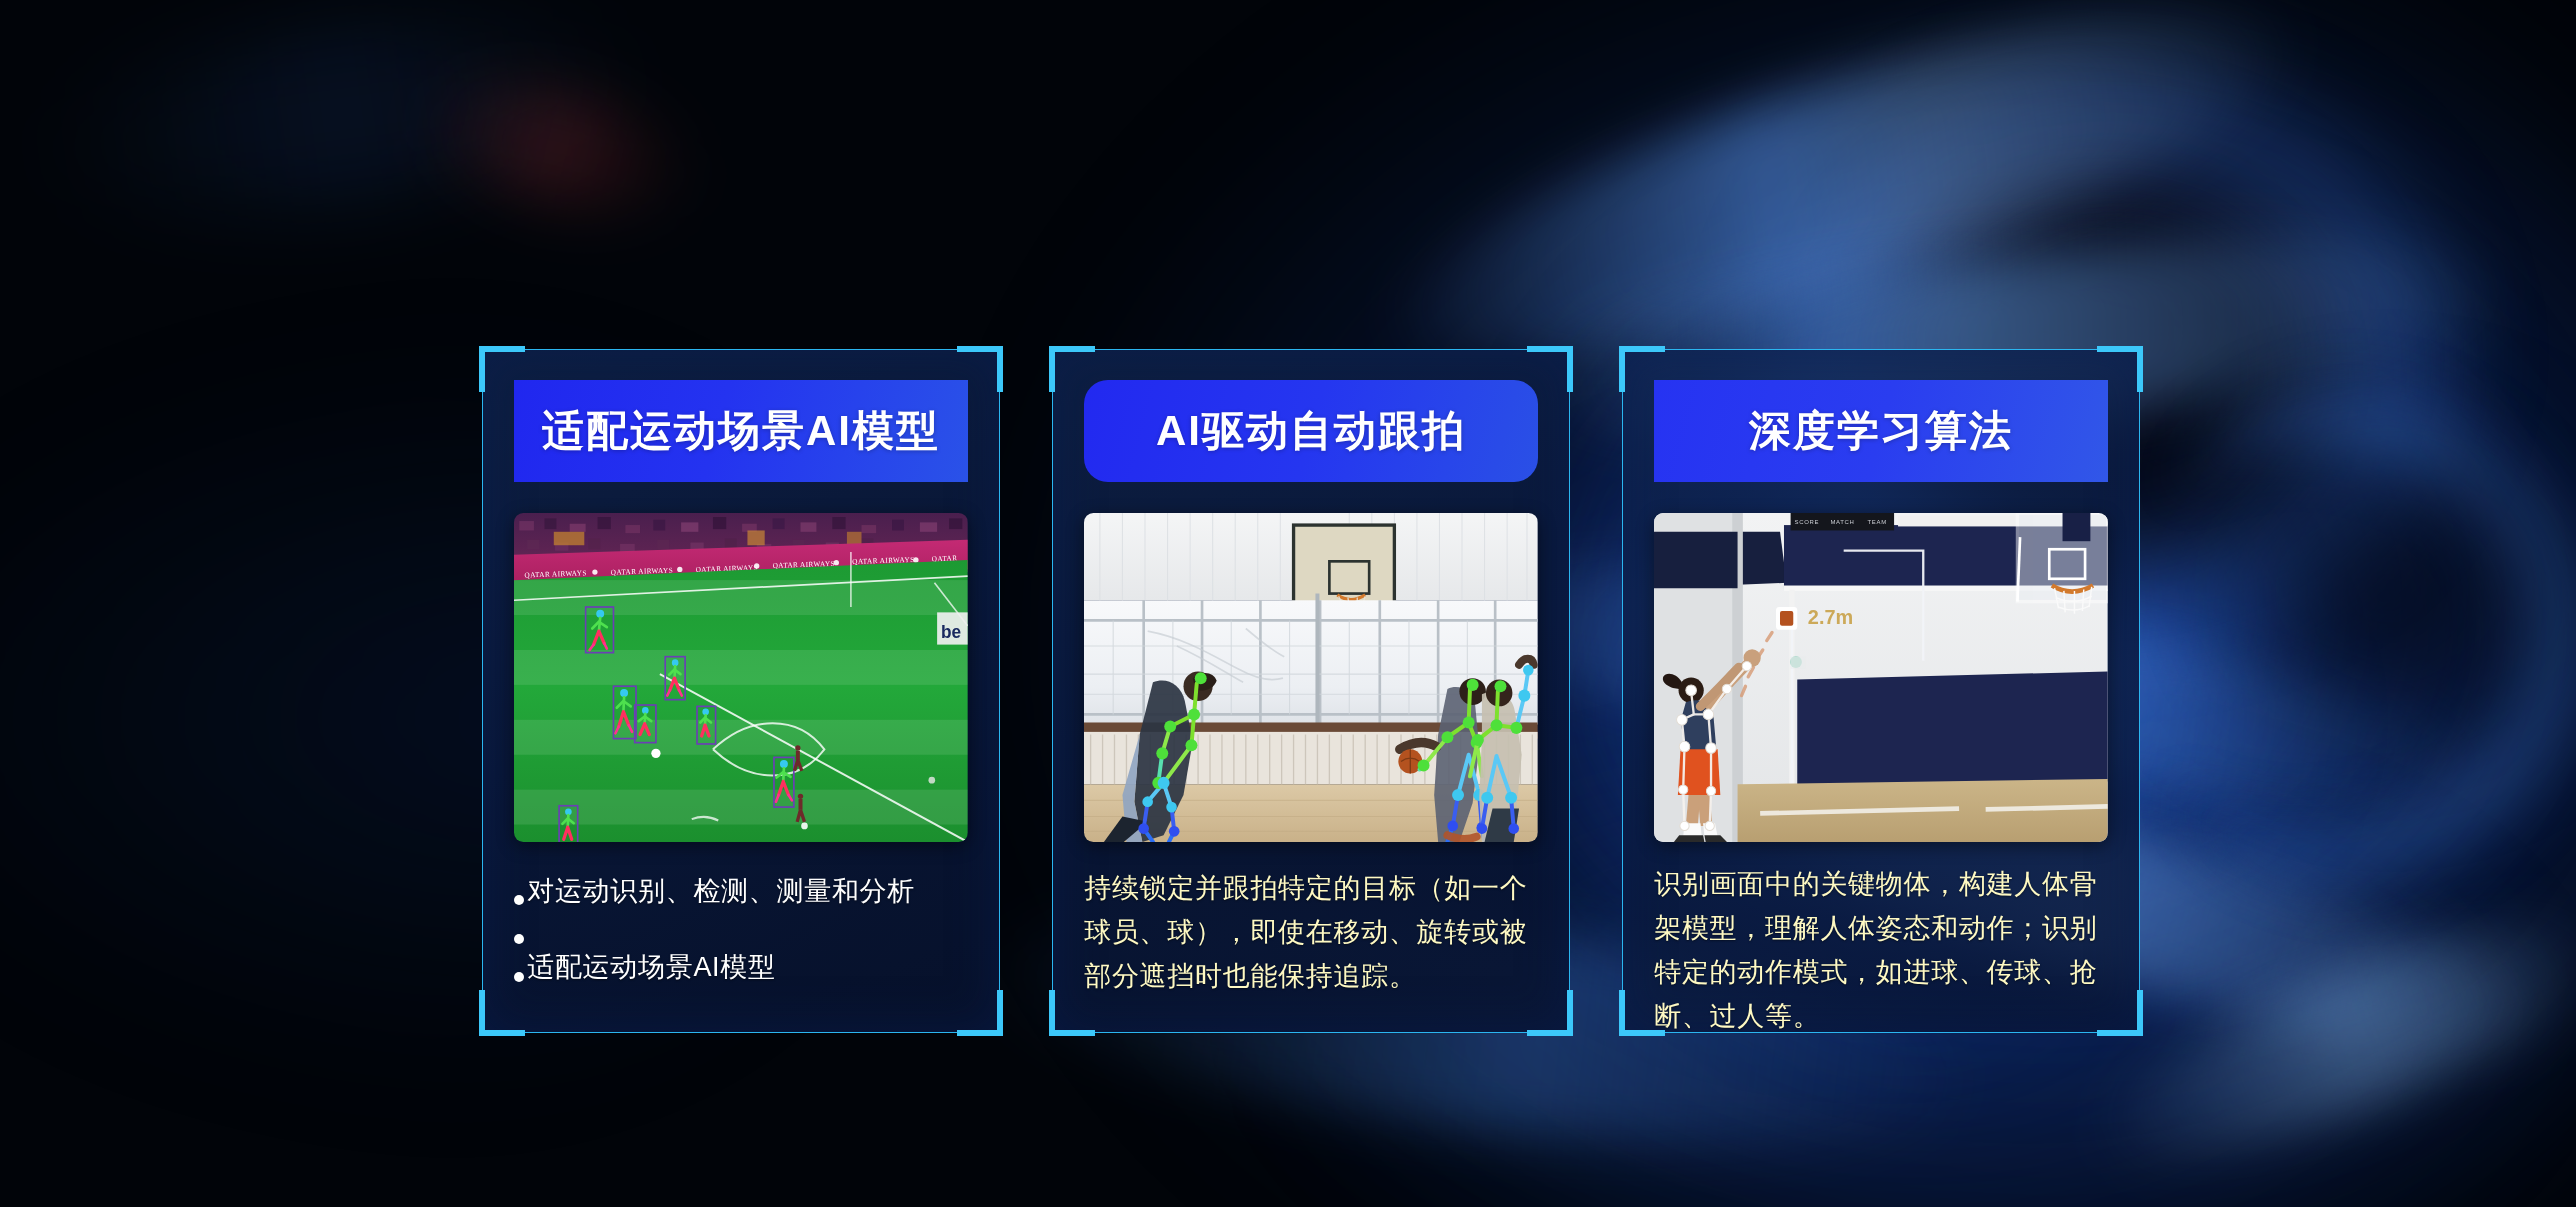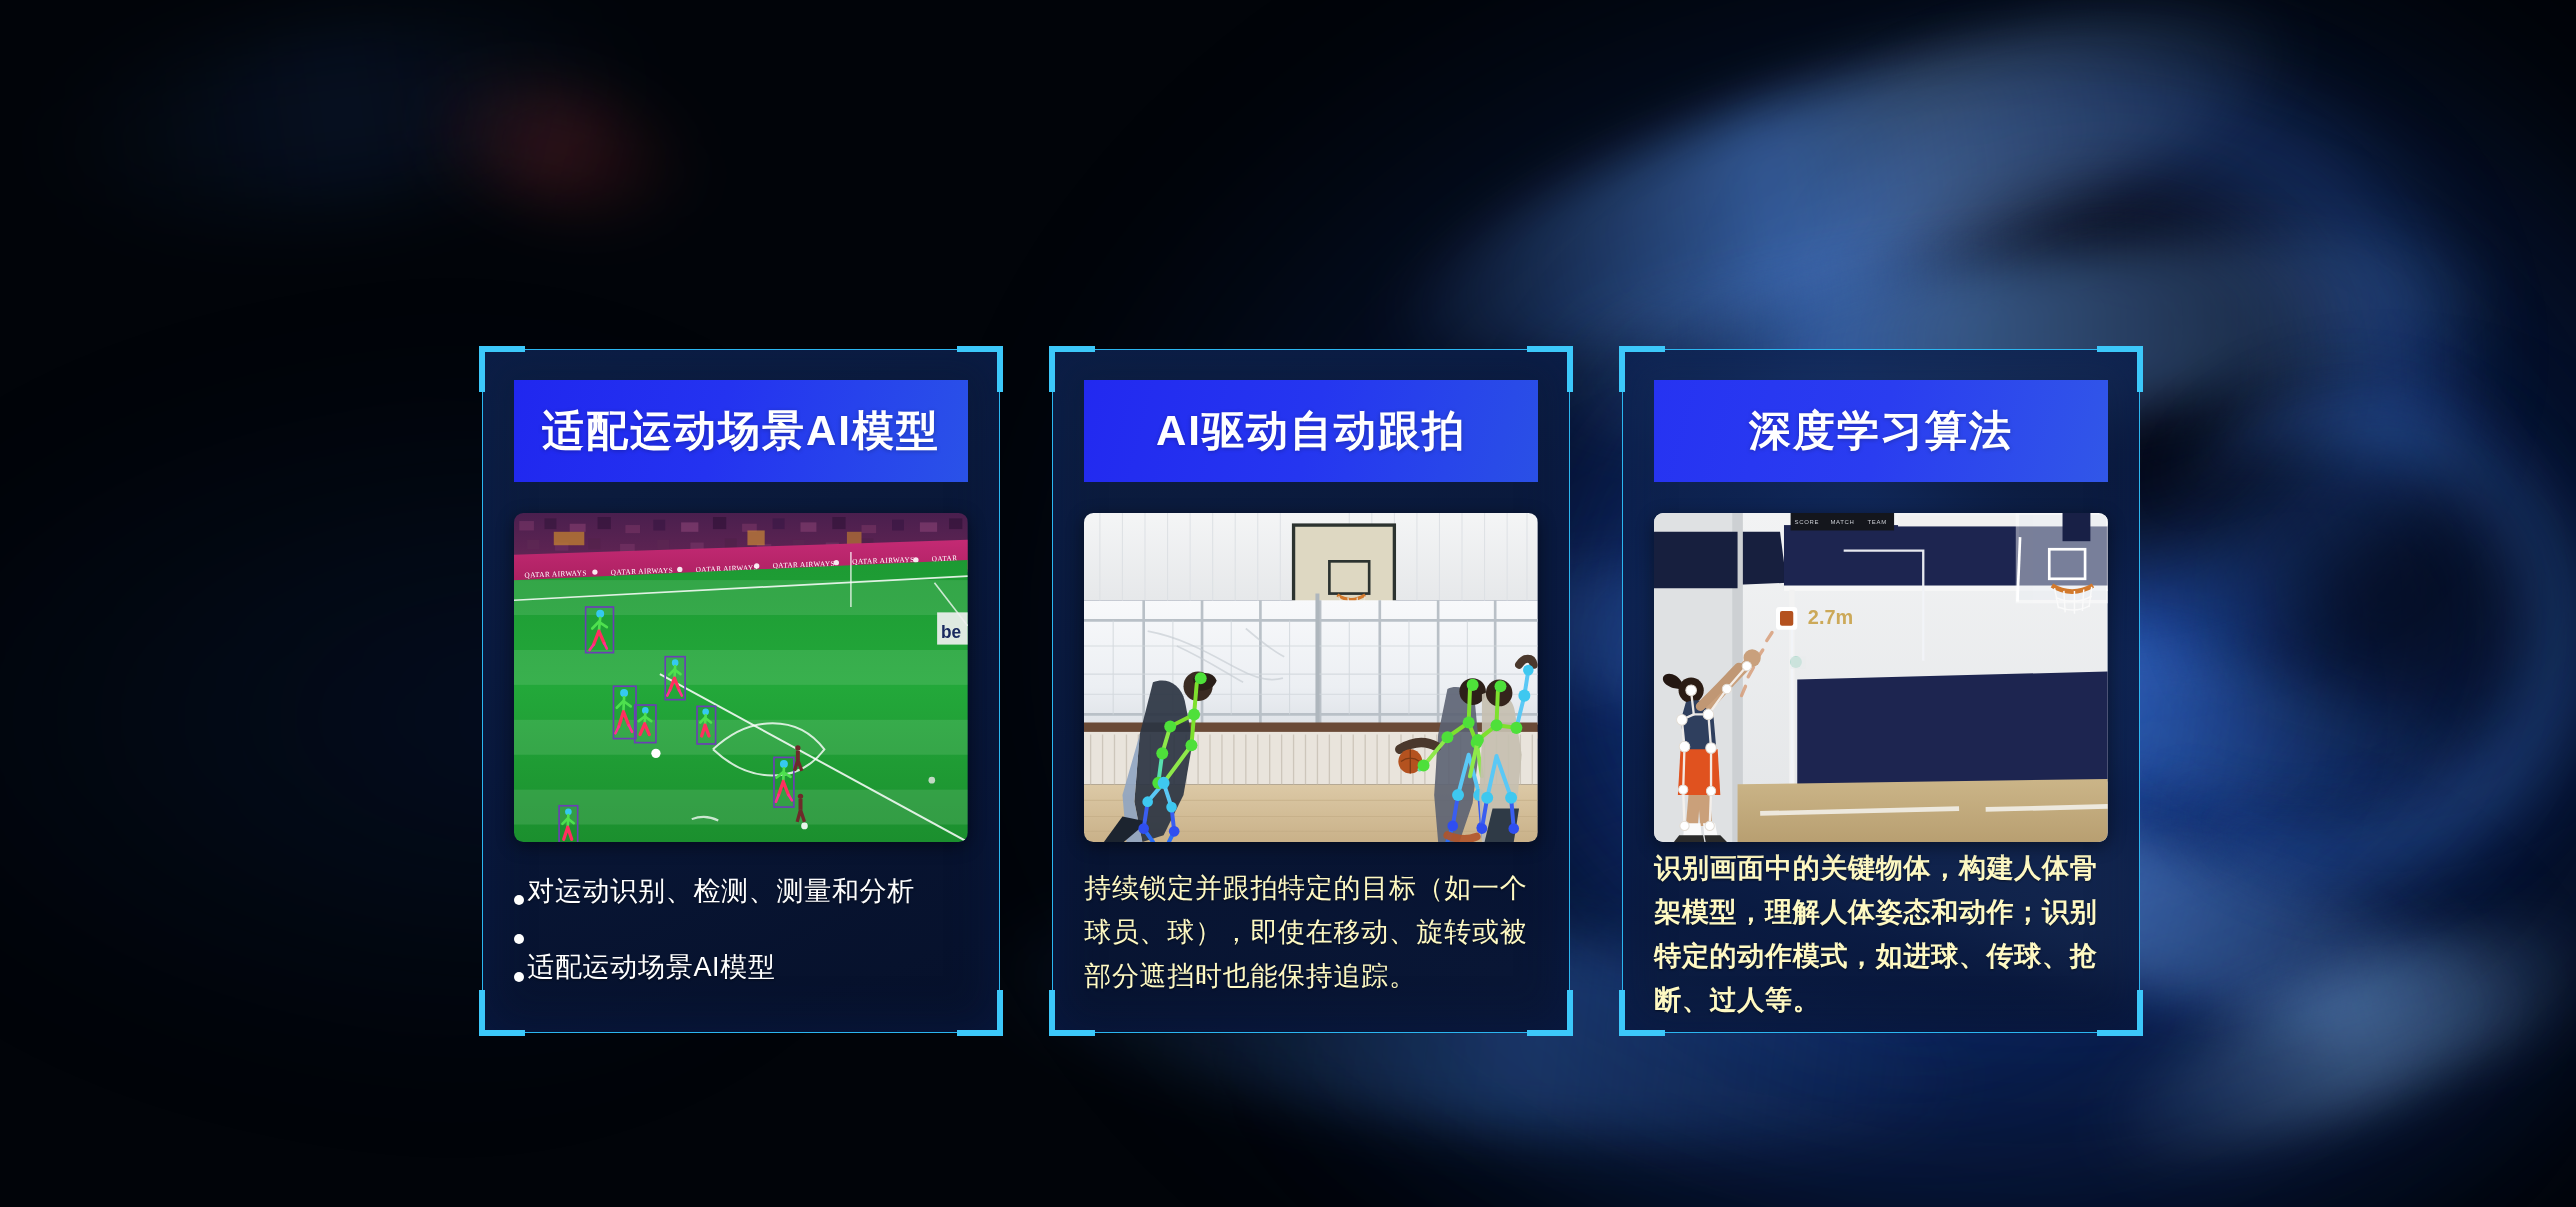--- a/index.html
+++ b/index.html
@@ -85,21 +85,21 @@
 
   .card-inner { position:relative; z-index:2; padding:28px 29.5px 0 29.5px; height:100%; }
 
   .card-header {
     height:102px; width:100%;
     background:linear-gradient(105deg,#2027ef 0%,#2433f0 45%,#2a52e8 100%);
     display:flex; align-items:center; justify-content:center;
     color:#fff; font-size:42px; font-weight:bold; letter-spacing:2px;
     text-shadow:0 1.3px 4px rgba(0,0,0,.25);
   }
-  .card.c2 .card-header { background:linear-gradient(105deg,#2229f0 0%,#2536f0 50%,#2a50e6 100%); }
+  .card.c2 .card-header { background:linear-gradient(105deg,#2229f0 0%,#2536f0 50%,#2a50e6 100%);border-radius:24px; }
   .card.c3 .card-header { background:linear-gradient(105deg,#2633f2 0%,#2a3df0 50%,#3157e8 100%); }
 
   
   .media {
     margin-top:31px; width:100%; height:329px;
     border-radius:9.4px; overflow:hidden; position:relative;
     box-shadow:0 4px 17.4px rgba(0,0,0,.45);
   }
   .media svg { display:block; width:100%; height:100%; }
 
@@ -111,21 +111,21 @@
     margin-bottom:2.7px; text-shadow:0 0.7px 2px rgba(0,0,0,.5);
   }
   .bullets li .dot {
     flex:0 0 auto; width:10px; height:10px; border-radius:50%;
     background:#fff; margin-top:17.4px;
   }
   .para {
     margin-top:24px; color:#fef9c3; font-size:27px; line-height:1.63;
     letter-spacing:0.7px; text-shadow:0 0.7px 2px rgba(0,0,0,.5);
   }
-  .card.c3 .para { margin-top:4px;font-weight:bold; }
+  .card.c3 .para { margin-top:20px; }
 </style>
 </head>
 <body>
 
 <div id="bg">
   <div class="glow g-left"></div>
   <div class="glow g-deep"></div>
   <div class="glow g-core"></div>
   <div class="glow g-mid"></div>
   <div class="glow g-warm"></div>

